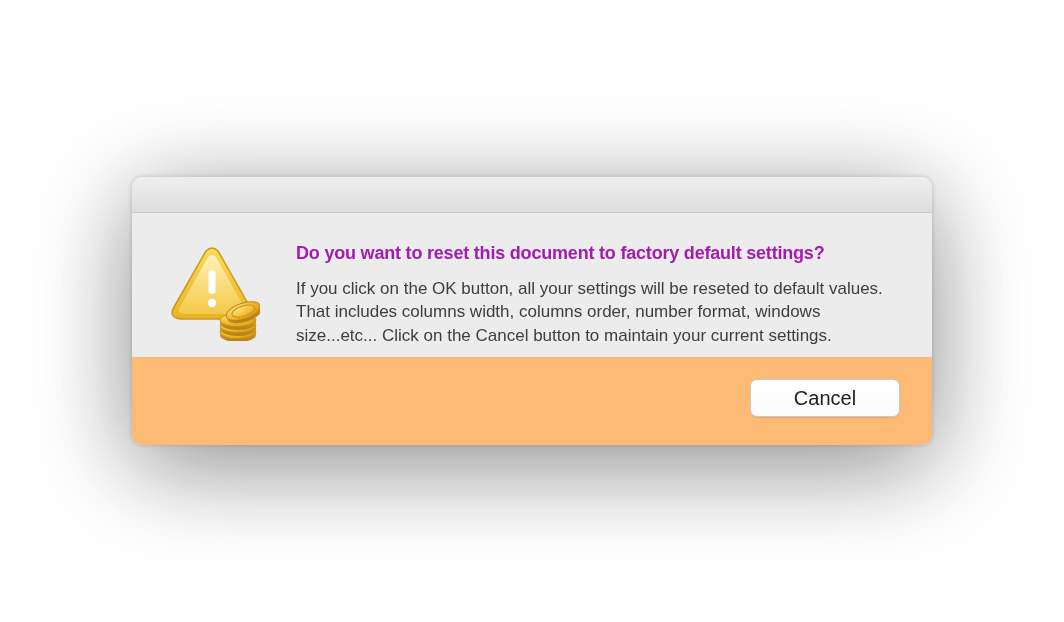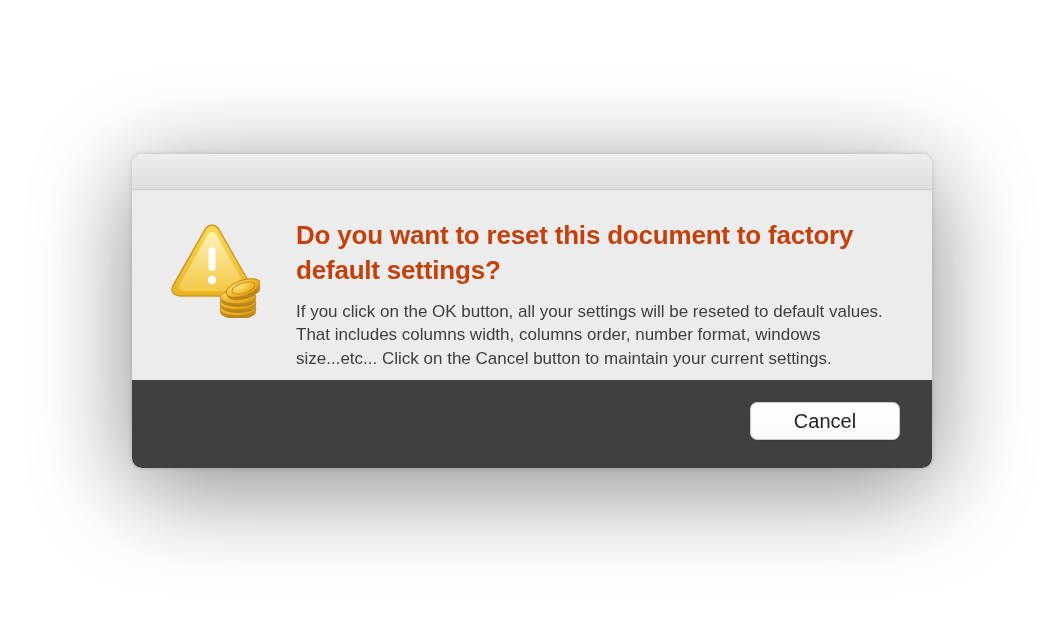--- a/index.html
+++ b/index.html
@@ -47,39 +47,39 @@
     }
     .icon-wrap svg {
       display: block;
     }
     .text-area {
       flex: 1;
       padding-left: 22px;
       padding-right: 4px;
     }
     .heading {
-      font-size: 26px;
+      font-size: 18px;
       font-weight: 700;
-      color: #c2410c;
+      color: #a21caf;
       line-height: 1.35;
       margin-bottom: 12px;
       letter-spacing: -0.2px;
     }
     .body-text {
       font-size: 17px;
       font-weight: 400;
       color: #3e3e3e;
       line-height: 1.38;
     }
     .button-row {
       display: flex;
       justify-content: flex-end;
       gap: 24px;
       padding: 22px 32px 28px 32px;
-      background: #404040;
+      background: #fdba74;
     }
     .btn {
       min-width: 150px;
       height: 38px;
       border-radius: 7px;
       font-size: 20px;
       font-family: inherit;
       cursor: pointer;
       display: inline-flex;
       align-items: center;

